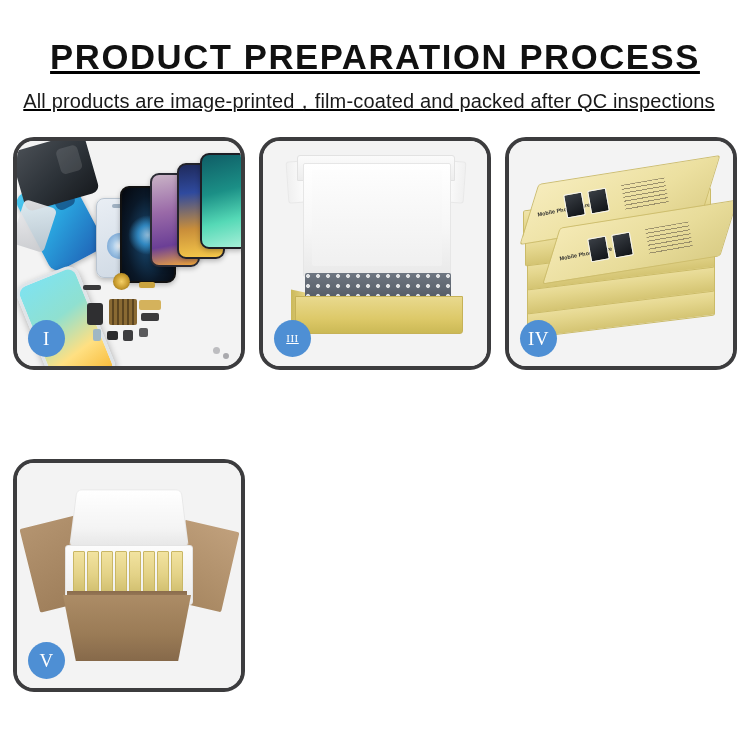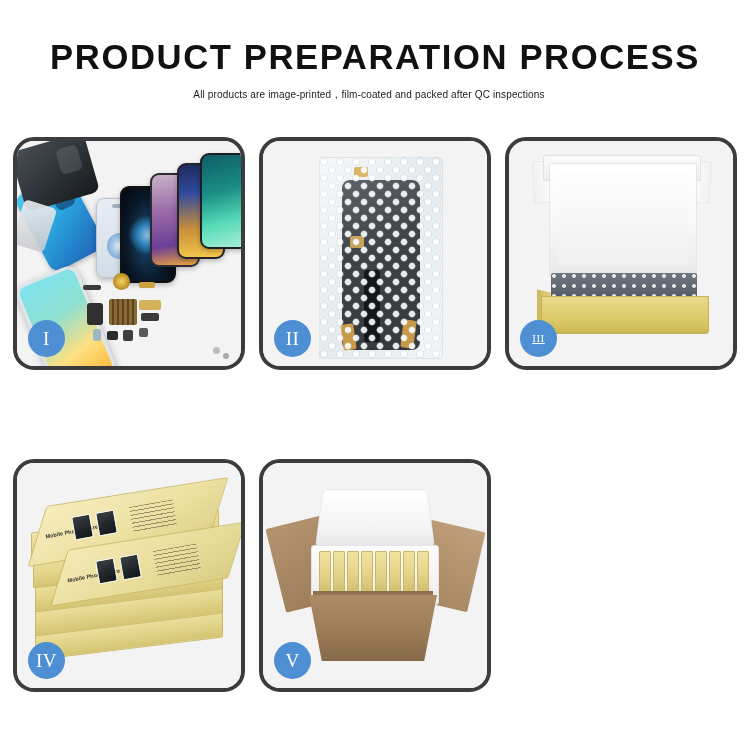--- a/index.html
+++ b/index.html
@@ -12,34 +12,35 @@
     height: 750px;
     font-family: "Liberation Sans", sans-serif;
     overflow: hidden;
     position: relative;
   }
 
   
   .header {
     padding-top: 38px;
     text-align: center;
+    text-decoration: underline;
   }
   .title {
     font-family: "Liberation Sans", sans-serif;
     font-size: 35px;
     font-weight: 700;
     letter-spacing: 1.6px;
     color: #111111;
     line-height: 1.1;
     margin: 0;
     transform: scaleX(0.99);
   }
   .subtitle {
     font-family: "Liberation Sans", sans-serif;
-    font-size: 10px;
+    font-size: 20px;
     font-weight: 400;
     color: #1a1a1a;
     margin: 11px 12px 0 0;
     letter-spacing: 0.15px;
   }
 
   
   .grid {
     position: absolute;
     top: 137px;
@@ -427,34 +428,20 @@
         <div class="part p1-small4"></div>
         <div class="p1-housing"></div>
         <div class="p1-tool"></div>
         <div class="part p1-screw1"></div>
         <div class="part p1-screw2"></div>
       </div>
     </div>
     <div class="badge">I</div>
   </div>
 
-  <div class="panel">
-    <div class="panel-inner">
-      <div class="p2-bag">
-        <div class="p2-part"></div>
-        <div class="p2-flex"></div>
-        <div class="p2-tape1"></div>
-        <div class="p2-tape2"></div>
-        <div class="p2-tape3"></div>
-        <div class="p2-tape4"></div>
-        <div class="p2-bubbles"></div>
-      </div>
-    </div>
-    <div class="badge">II</div>
-  </div>
 
   <div class="panel">
     <div class="panel-inner">
       <div class="p3-lidflapL"></div>
       <div class="p3-lidflapR"></div>
       <div class="p3-lidback"></div>
       <div class="p3-foam"></div>
       <div class="p3-bubble"></div>
       <div class="p3-boxside"></div>
       <div class="p3-boxfront"></div>

